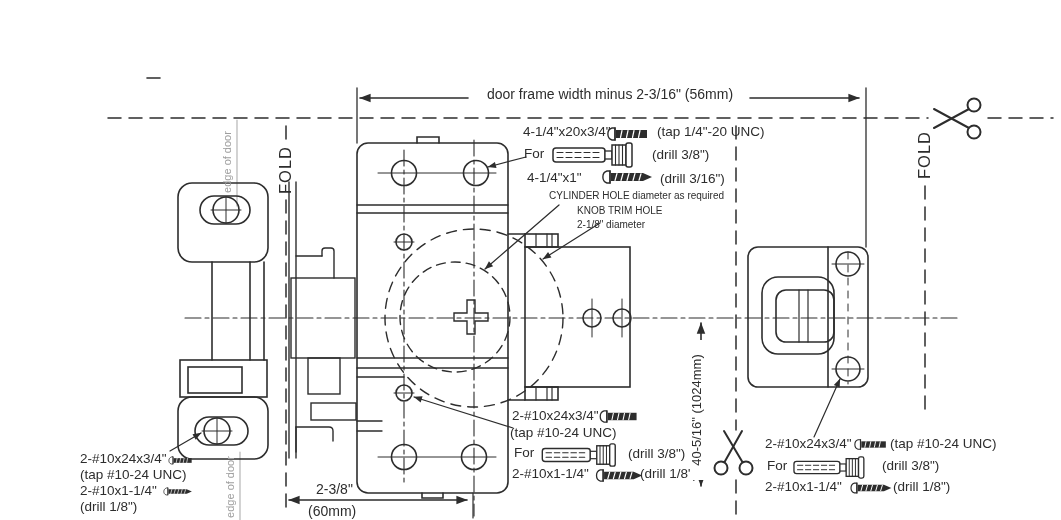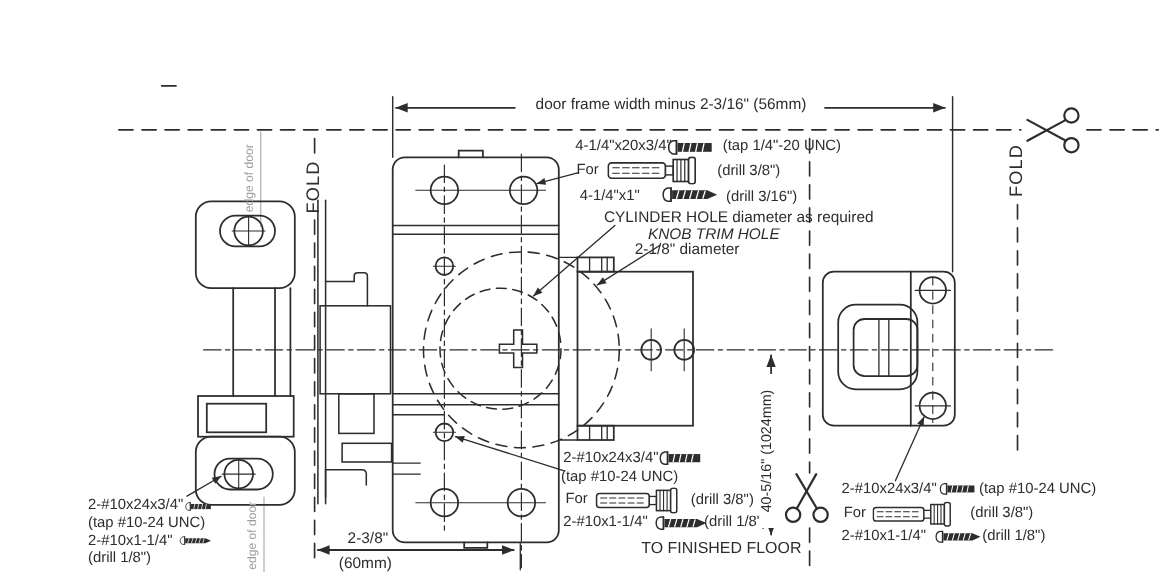--- a/index.html
+++ b/index.html
@@ -3,21 +3,21 @@
 <meta charset="utf-8">
 <style>
   :root { --ink:#2d2d2d; --muted:#9e9e9e; }
   html,body { margin:0; padding:0; background:#ffffff; }
   #stage {
     position:relative; width:1061px; height:520px; overflow:hidden;
     font-family:"Liberation Sans", sans-serif; color:var(--ink); background:#fff;
   }
   #lineart { position:absolute; left:0; top:0; }
   .lbl { position:absolute; white-space:nowrap; font-size:13.5px; color:var(--ink); line-height:1.1; }
-  .sm  { font-size:14px; }
+  .sm  { font-size:10px; }
   .md  { font-size:14px; }
   .big { font-size:14.5px; }
   .ctr { text-align:center; }
   .rot { transform:rotate(-90deg); transform-origin:center; text-align:center; }
   .fold { font-size:16.5px; letter-spacing:1px; }
   .muted { color:var(--muted); font-size:11px; }
 </style>
 </head>
 <body>
 
@@ -232,35 +232,34 @@
 <div class="lbl rot muted" style="left:196px; top:480px; width:70px; height:14px;">edge of door</div>
 
 <div class="lbl" style="left:523px; top:125px;">4-1/4"x20x3/4"</div>
 <div class="lbl" style="left:657px; top:125px;">(tap 1/4"-20 UNC)</div>
 <div class="lbl" style="left:524px; top:147px;">For</div>
 <div class="lbl" style="left:652px; top:148px;">(drill 3/8")</div>
 <div class="lbl" style="left:527px; top:171px;">4-1/4"x1"</div>
 <div class="lbl" style="left:660px; top:172px;">(drill 3/16")</div>
 
 <div class="lbl sm" style="left:549px; top:190px;">CYLINDER HOLE diameter as required</div>
-<div class="lbl sm" style="left:589px; top:205px;font-style:italic;">KNOB TRIM HOLE</div>
+<div class="lbl sm" style="left:577px; top:205px;">KNOB TRIM HOLE</div>
 <div class="lbl sm" style="left:577px; top:219px;">2-1/8" diameter</div>
 
 <div class="lbl" style="left:512px; top:409px;">2-#10x24x3/4"</div>
 <div class="lbl" style="left:510px; top:426px;">(tap #10-24 UNC)</div>
 <div class="lbl" style="left:514px; top:446px;">For</div>
 <div class="lbl" style="left:628px; top:447px;">(drill 3/8")</div>
 <div class="lbl" style="left:512px; top:467px;">2-#10x1-1/4"</div>
 <div class="lbl" style="left:640px; top:467px;">(drill 1/8")</div>
 
 <div class="lbl md" style="left:316px; top:482px;">2-3/8"</div>
 <div class="lbl md" style="left:308px; top:504px;">(60mm)</div>
 
 <div class="lbl rot" style="left:628px; top:402px; width:140px; height:16px; font-size:13px; background:#fff;">40-5/16" (1024mm)</div>
-<div class="lbl big" style="left:583px; top:492px;">TO FINISHED FLOOR</div>
 
 <div class="lbl" style="left:765px; top:437px;">2-#10x24x3/4"</div>
 <div class="lbl" style="left:890px; top:437px;">(tap #10-24 UNC)</div>
 <div class="lbl" style="left:767px; top:459px;">For</div>
 <div class="lbl" style="left:882px; top:459px;">(drill 3/8")</div>
 <div class="lbl" style="left:765px; top:480px;">2-#10x1-1/4"</div>
 <div class="lbl" style="left:893px; top:480px;">(drill 1/8")</div>
 
 <div class="lbl" style="left:80px; top:452px;">2-#10x24x3/4"</div>
 <div class="lbl" style="left:80px; top:468px;">(tap #10-24 UNC)</div>

